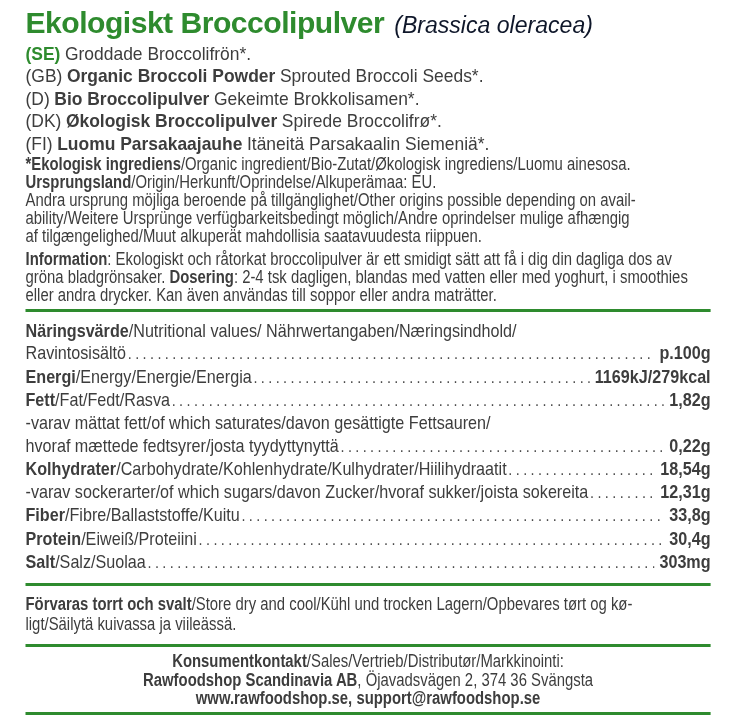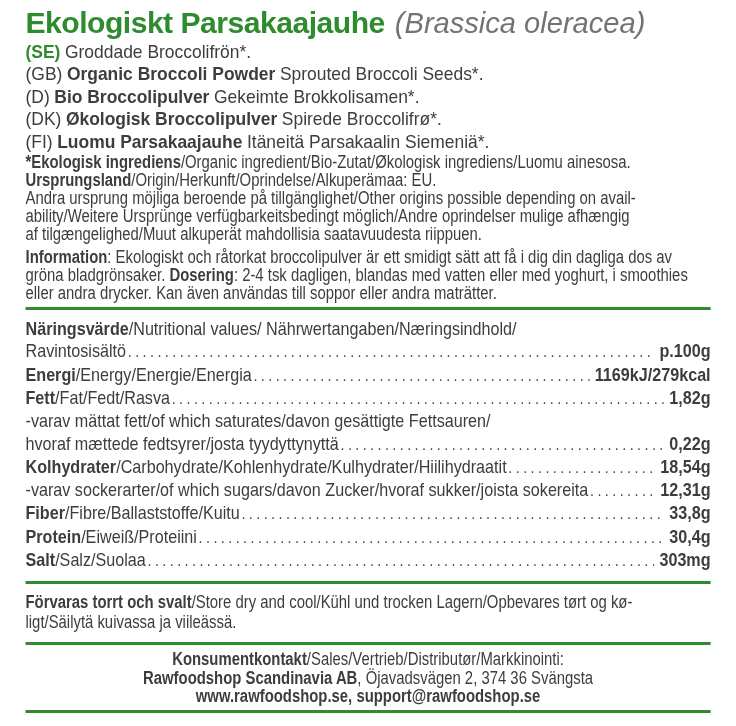--- a/index.html
+++ b/index.html
@@ -20,21 +20,21 @@
   .b { font-weight: 700; }
 
   
   .title-row {
     display: flex; align-items: baseline; gap: 10px;
     line-height: 34px; margin-bottom: 1px;
     transform: scaleX(1.18); transform-origin: 0 0;
     white-space: nowrap;
   }
   .title { font-size: 30px; font-weight: 700; color: #2e8b2e; letter-spacing: -0.5px; }
-  .latin { font-size: 29px; font-style: italic; color: #737373; }
+  .latin { font-size: 23px; font-style: italic; color: #0f172a; }
 
   
   .lang {
     display: flex; align-items: baseline; gap: 5px;
     font-size: 19px; line-height: 22.4px; white-space: nowrap;
     transform: scaleX(1.08); transform-origin: 0 0;
   }
   .lang .name { font-weight: 700; }
   .lang .name:empty { display: none; }
   .lang .code-se { color: #2e8b2e; font-weight: 700; }
@@ -74,21 +74,21 @@
     margin-top: 5px; text-align: center;
     font-size: 17.5px; line-height: 18.5px;
   }
 </style>
 </head>
 <body>
 
 <div class="label">
 
   <div class="title-row">
-    <span class="title">Ekologiskt Parsakaajauhe</span>
+    <span class="title">Ekologiskt Broccolipulver</span>
     <span class="latin">(Brassica oleracea)</span>
   </div>
 
   <div class="lang">
     <span class="code-se">(SE)</span>
 
     <span class="desc">Groddade Broccolifrön*.</span>
   </div>
   <div class="lang">
     <span class="code">(GB)</span>

